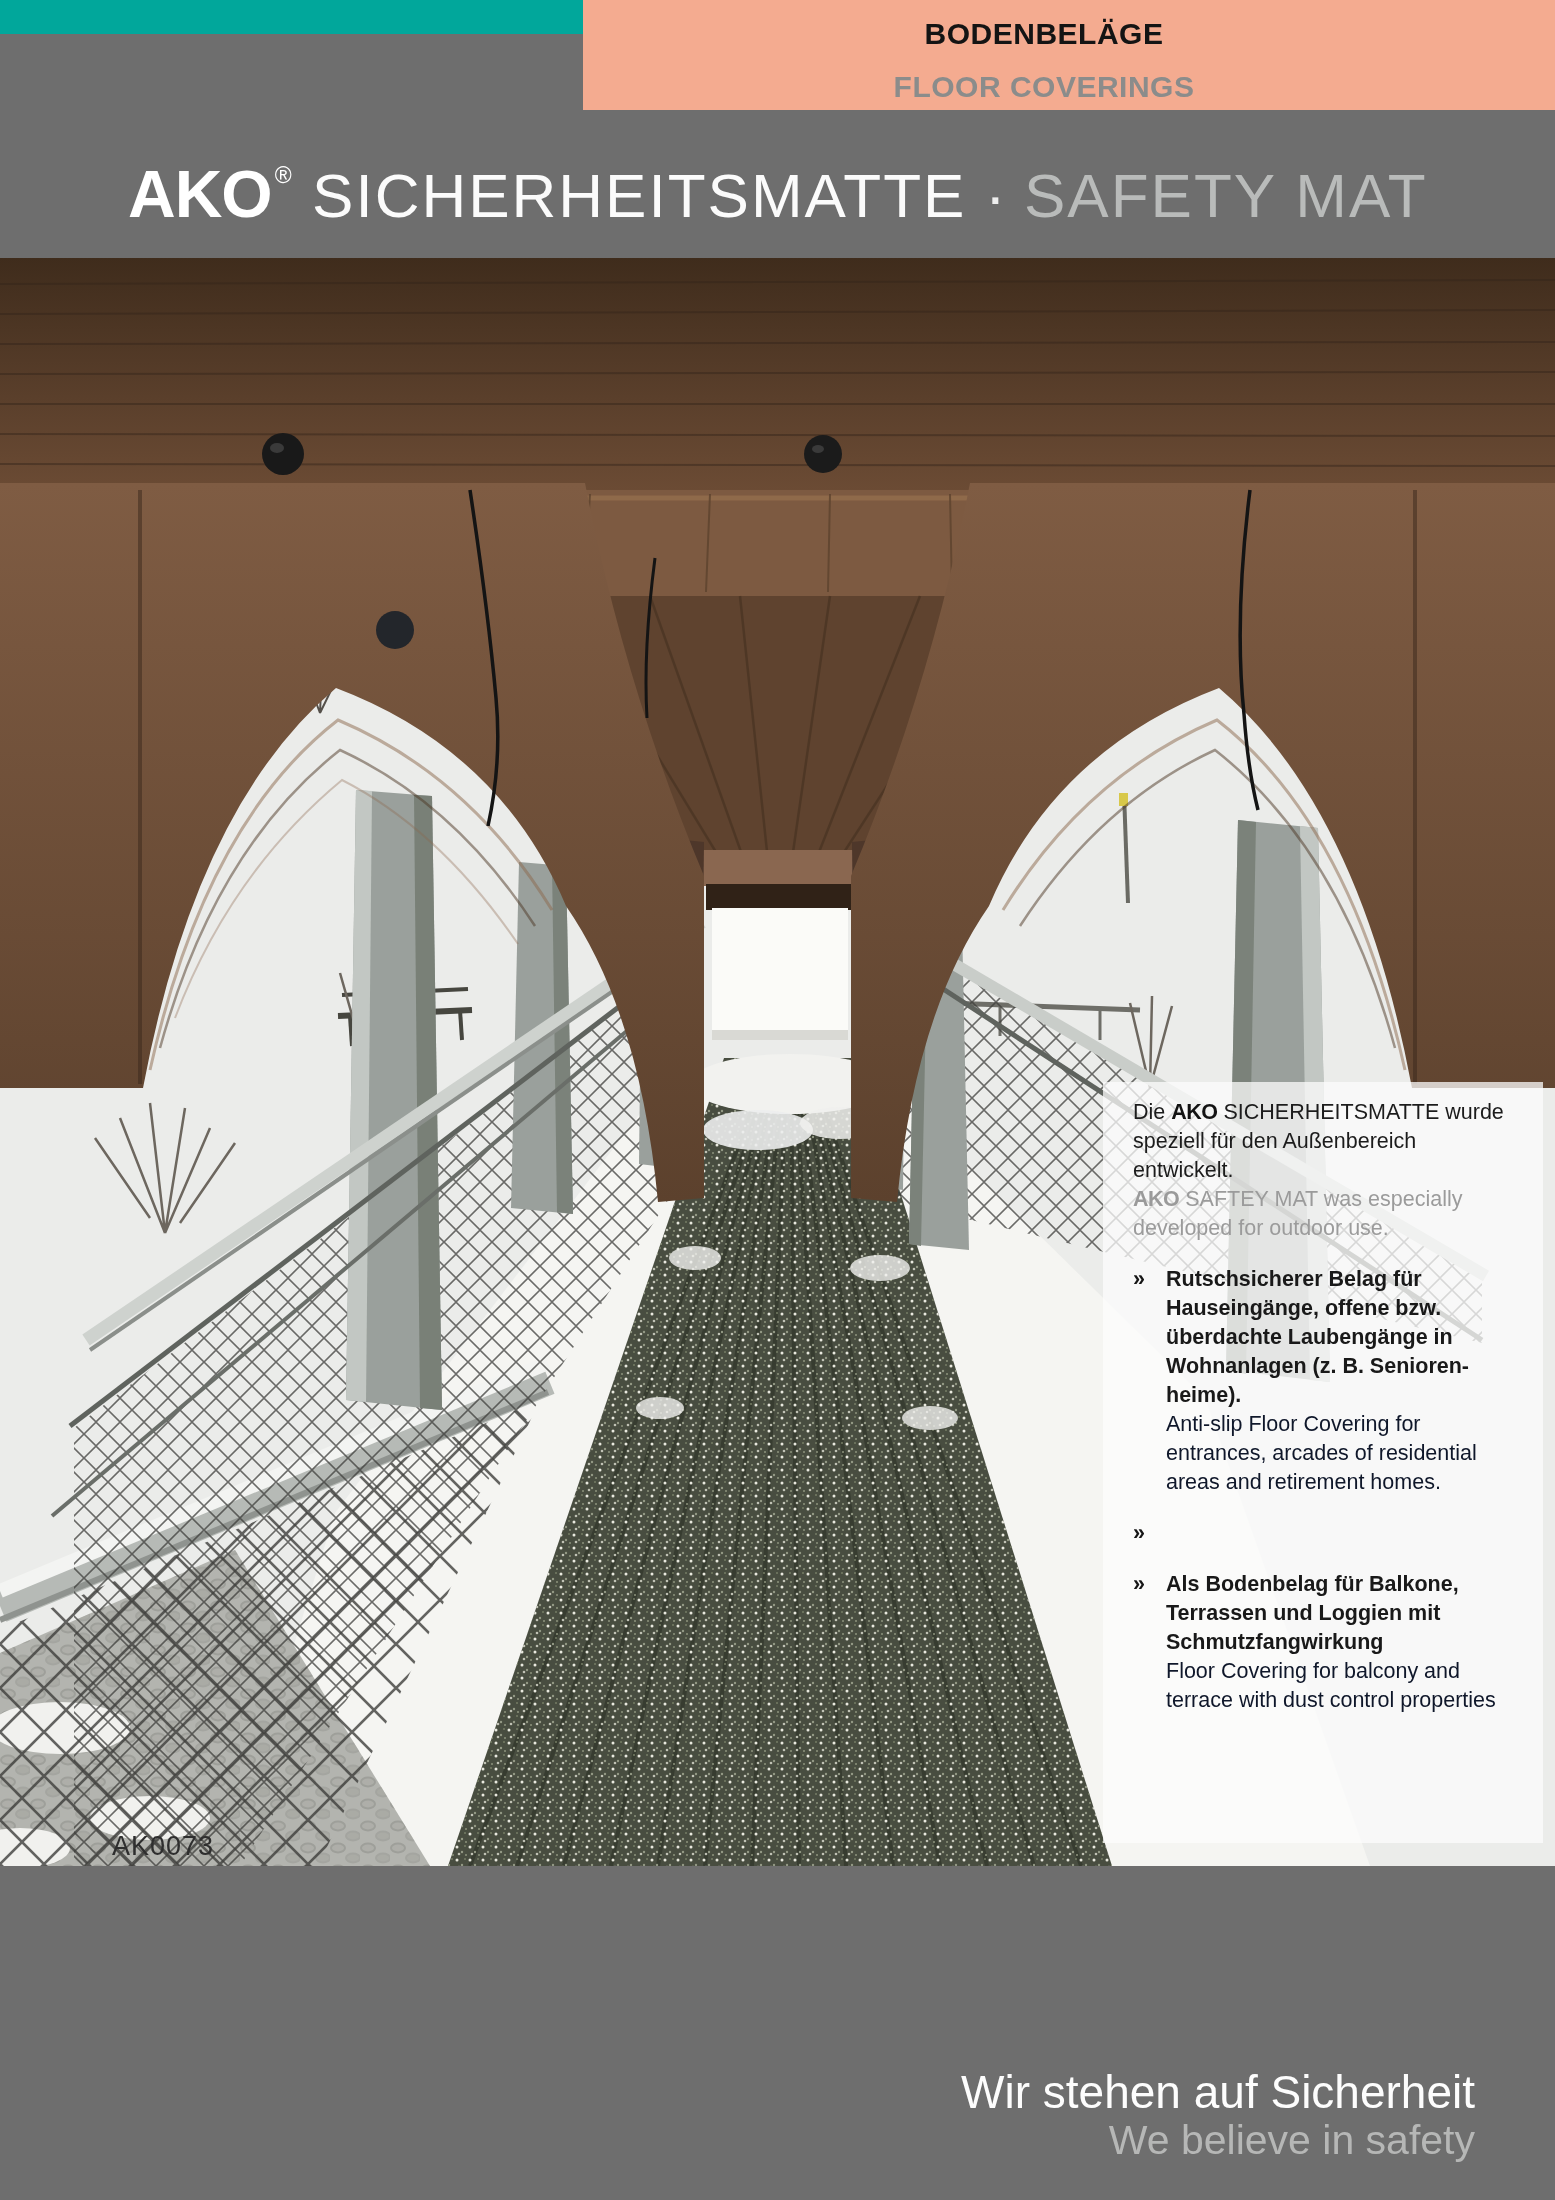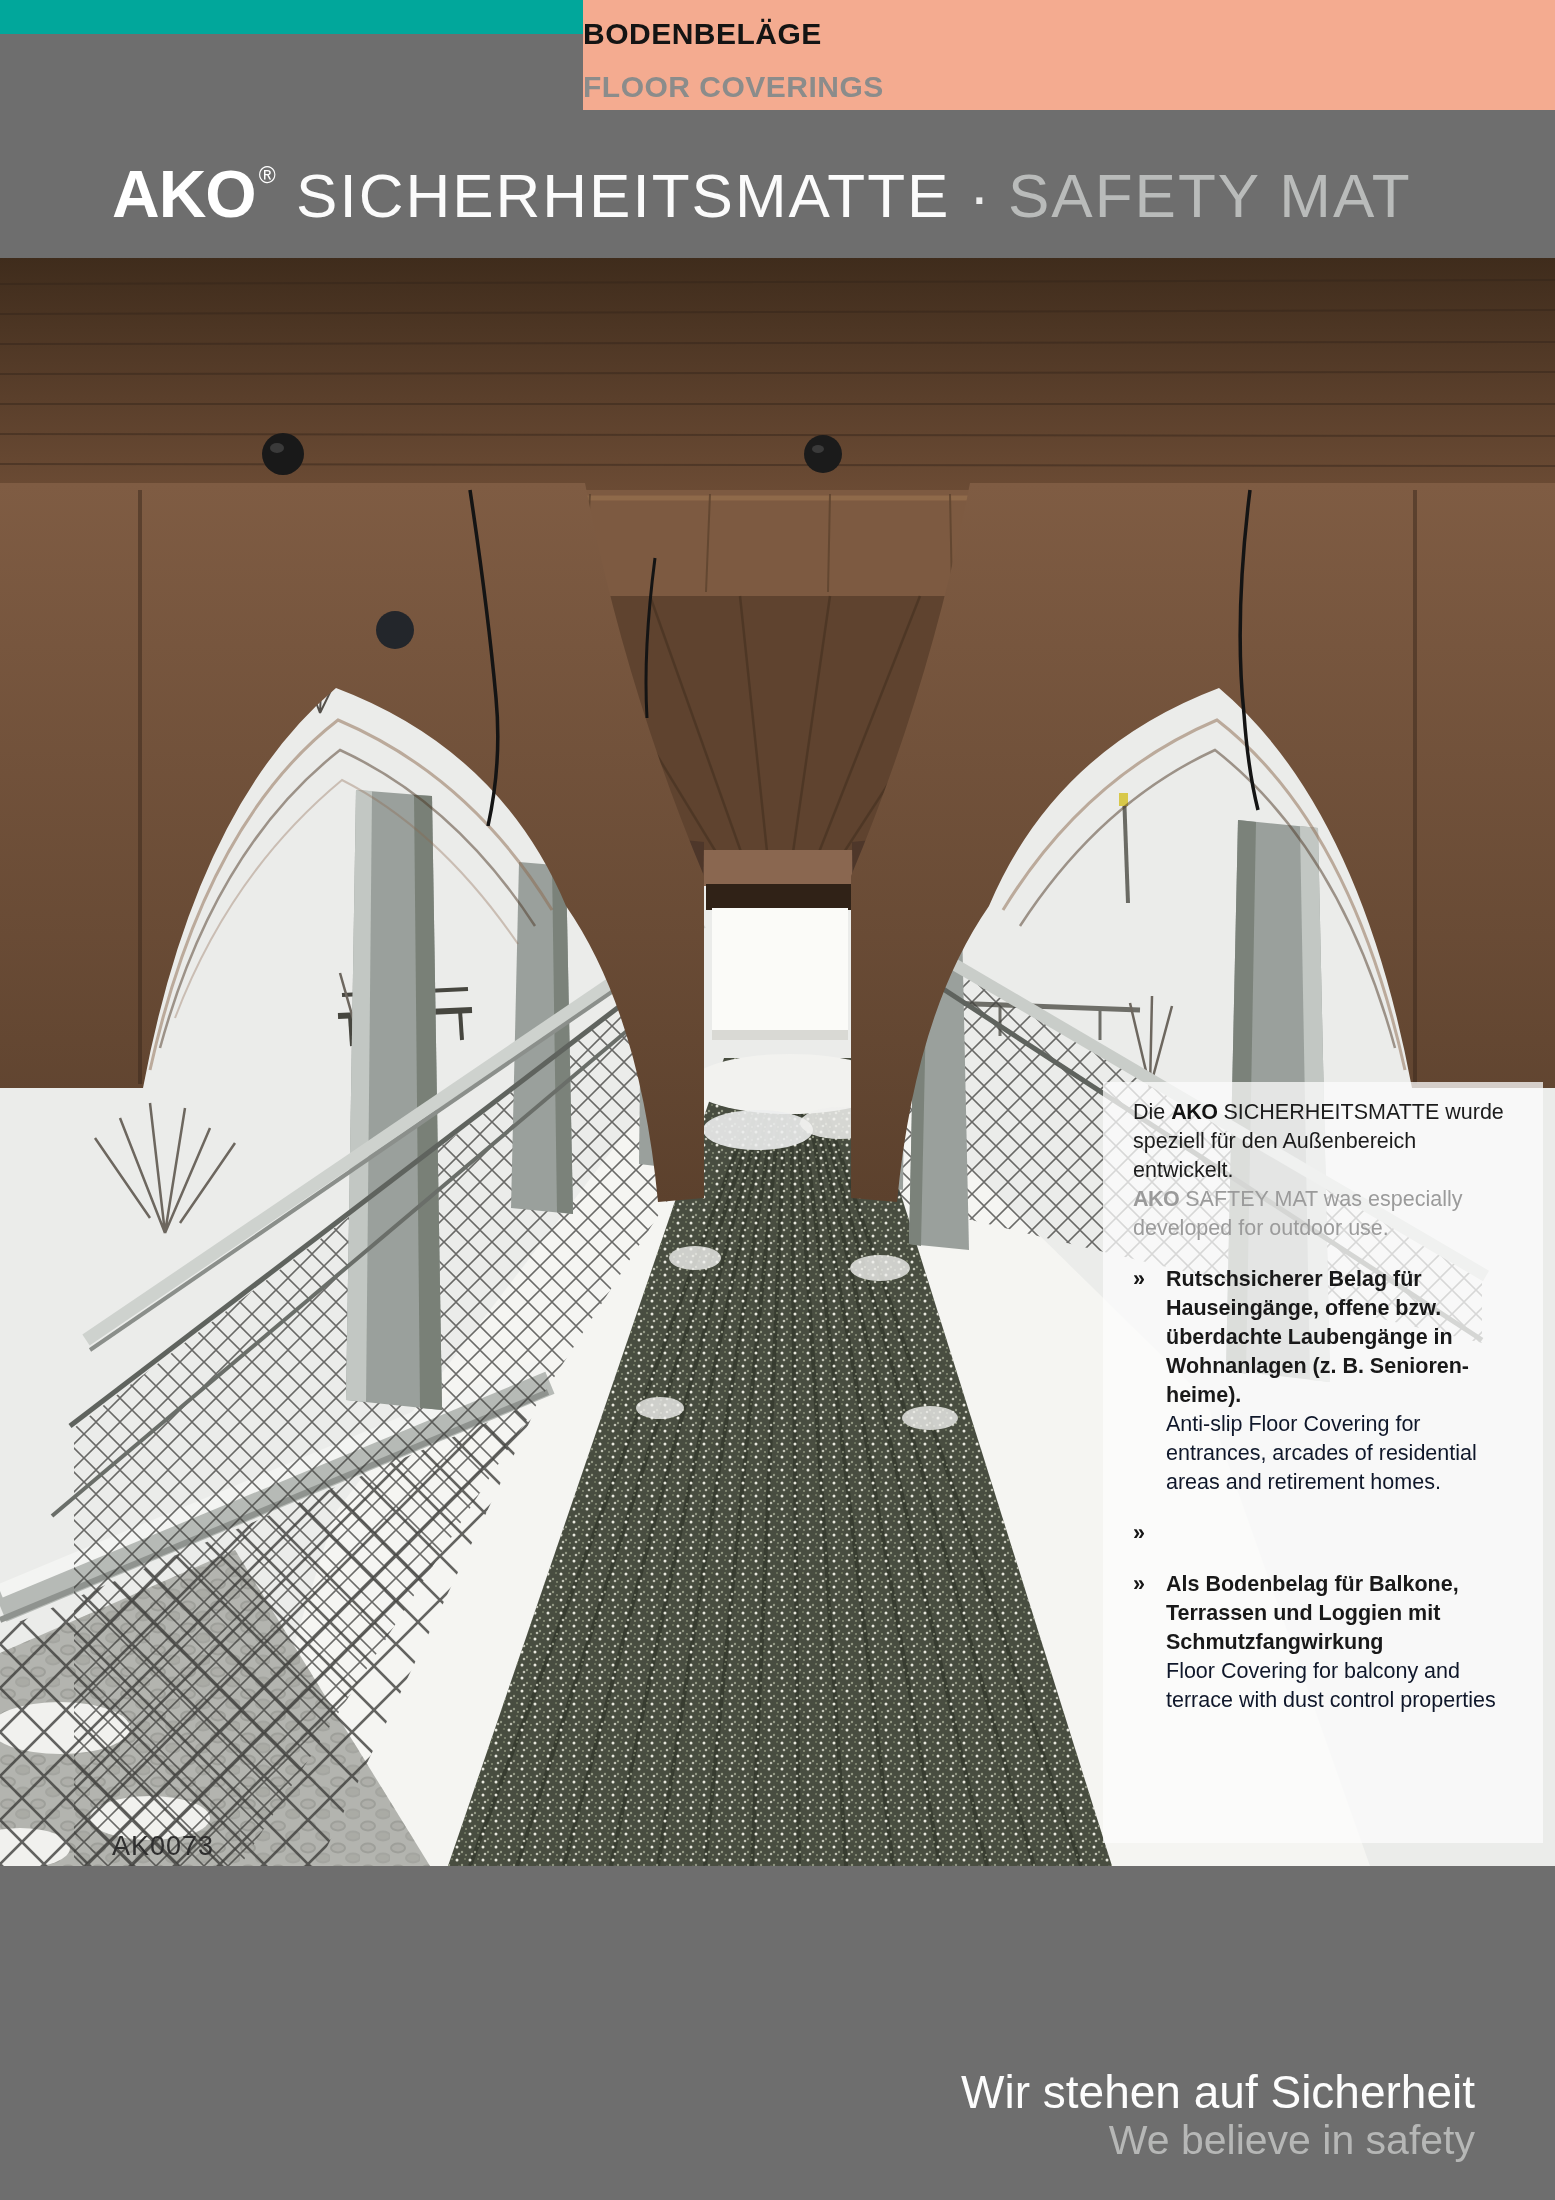--- a/index.html
+++ b/index.html
@@ -5,27 +5,27 @@
   html,body{margin:0;padding:0;background:#555;}
   .page{
     position:relative;width:1555px;height:2200px;margin:0 auto;
     background:#6e6e6e;overflow:hidden;
     font-family:"Liberation Sans",sans-serif;
   }
   
   .teal-bar{position:absolute;left:0;top:0;width:583px;height:34px;background:#01a79b;}
   .tag-box{
     position:absolute;left:583px;top:0;width:972px;height:110px;background:#f4ab90;
-    box-sizing:border-box;text-align:left;padding:17px 50px 0 0;
+    box-sizing:border-box;text-align:center;padding:17px 50px 0 0;
   }
   .tag-de{font-size:30px;font-weight:800;color:#141414;letter-spacing:.5px;line-height:34px;}
   .tag-en{font-size:30px;font-weight:700;color:#8b8c8b;letter-spacing:.5px;line-height:34px;margin-top:19px;}
 
   
-  .title{position:absolute;left:112px;top:156px;white-space:nowrap;}
+  .title{position:absolute;left:128px;top:156px;white-space:nowrap;}
   .brand{font-size:66px;font-weight:900;color:#ffffff;letter-spacing:-1px;}
   .reg{font-size:23px;color:#ffffff;font-weight:400;vertical-align:34px;margin-left:3px;}
   .t-de{font-size:62px;font-weight:400;color:#fbfbfb;letter-spacing:2px;margin-left:16px;}
   .t-sep{font-size:62px;color:#eeeeee;margin:0 14px;}
   .t-en{font-size:62px;font-weight:400;color:#b9bbba;letter-spacing:2px;}
 
   
   .photo{position:absolute;left:0;top:258px;width:1555px;height:1608px;overflow:hidden;}
   .photo svg{display:block;width:100%;height:100%;}
   .caption{

